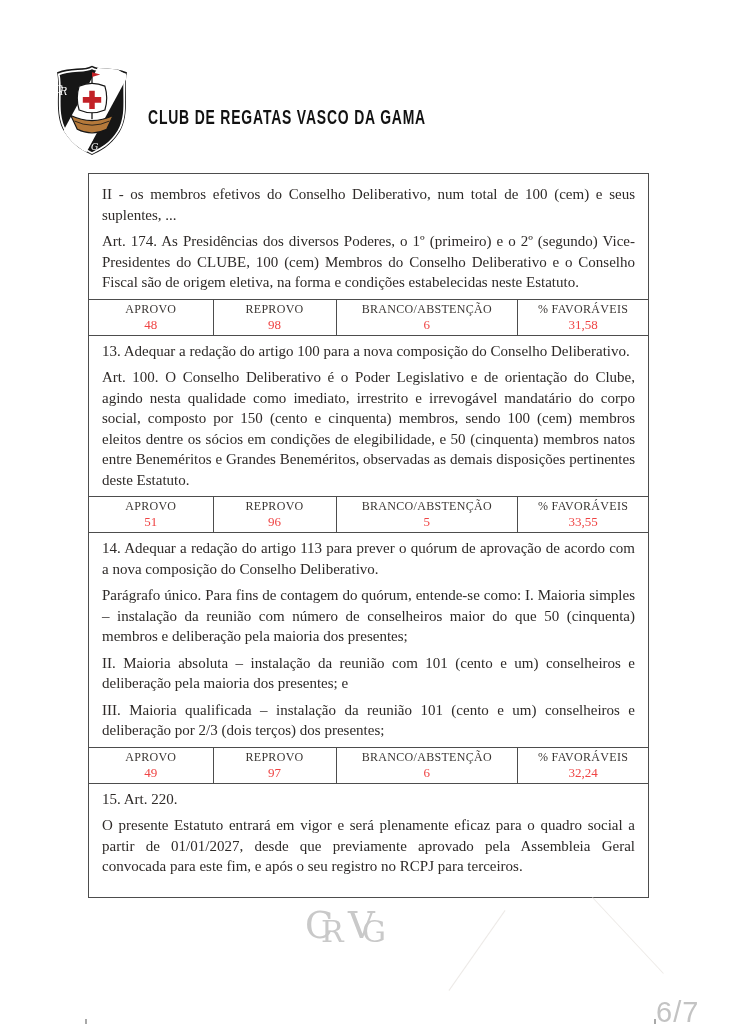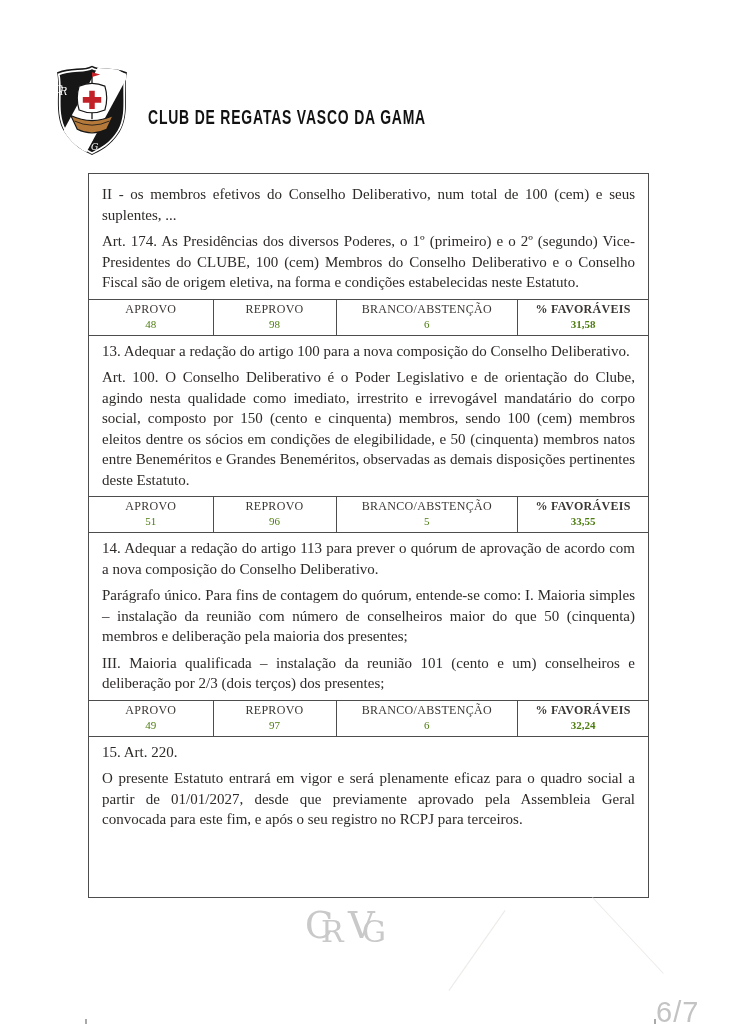--- a/index.html
+++ b/index.html
@@ -30,23 +30,23 @@
     margin:0 0 6px; color:#2e2a28;
   }
   .gap-lg { }
   .vote-table {
     display:flex; margin:2px -13px 5px; width:calc(100% + 26px);
     border-top:1px solid #4d4d4d; border-bottom:1px solid #4d4d4d;
     text-align:center;
   }
   .vt-cell { padding:1px 2px 3px; }
   .vt-cell + .vt-cell { border-left:1px solid #4d4d4d; }
-  .vt-c1 { width:22.1%; } .vt-c2 { width:22.0%; } .vt-c3 { width:32.5%; } .vt-c4 { width:23.4%;font-weight:bold; }
+  .vt-c1 { width:22.1%; } .vt-c2 { width:22.0%; } .vt-c3 { width:32.5%; } .vt-c4 { width:23.4%; }
   .vt-label { font-size:12px; line-height:16px; letter-spacing:0.3px; color:#3a3633; }
-  .vt-value { font-size:11px; line-height:15px; color:#4d7c0f; }
+  .vt-value { font-size:13px; line-height:15px; color:#ef4444; }
   
   .wm-line { position:absolute; height:1px; background:#edeae7; }
   .wm-line-a { left:428px; top:950px; width:98px; transform:rotate(-55deg); }
   .wm-line-b { left:576px; top:935px; width:104px; transform:rotate(47deg); }
   .monogram { position:absolute; left:300px; top:896px; width:92px; height:58px; }
   .monogram text { font-family:"DejaVu Serif", serif; fill:#c9c9c9; }
   .footer-address {
     position:absolute; left:0; top:951px; width:730px; text-align:center;
     font-family:"Liberation Sans", sans-serif; font-weight:bold;
     font-size:8.5px; letter-spacing:0.2px; color:#8f8f8f;
@@ -134,20 +134,21 @@
         <div class="vt-value">5</div>
       </div>
       <div class="vt-cell vt-c4">
         <div class="vt-label">% FAVORÁVEIS</div>
         <div class="vt-value">33,55</div>
       </div>
     </div>
 
     <p class="doc-p">14. Adequar a redação do artigo 113 para prever o quórum de aprovação de acordo com a nova composição do Conselho Deliberativo.</p>
     <p class="doc-p">Parágrafo único. Para fins de contagem do quórum, entende-se como: I. Maioria simples – instalação da reunião com número de conselheiros maior do que 50 (cinquenta) membros e deliberação pela maioria dos presentes;</p>
+    <p class="doc-p">II. Maioria absoluta – instalação da reunião com 101 (cento e um) conselheiros e deliberação pela maioria dos presentes; e</p>
     <p class="doc-p">III. Maioria qualificada – instalação da reunião 101 (cento e um) conselheiros e deliberação por 2/3 (dois terços) dos presentes;</p>
 
     <div class="vote-table">
       <div class="vt-cell vt-c1">
         <div class="vt-label">APROVO</div>
         <div class="vt-value">49</div>
       </div>
       <div class="vt-cell vt-c2">
         <div class="vt-label">REPROVO</div>
         <div class="vt-value">97</div>

